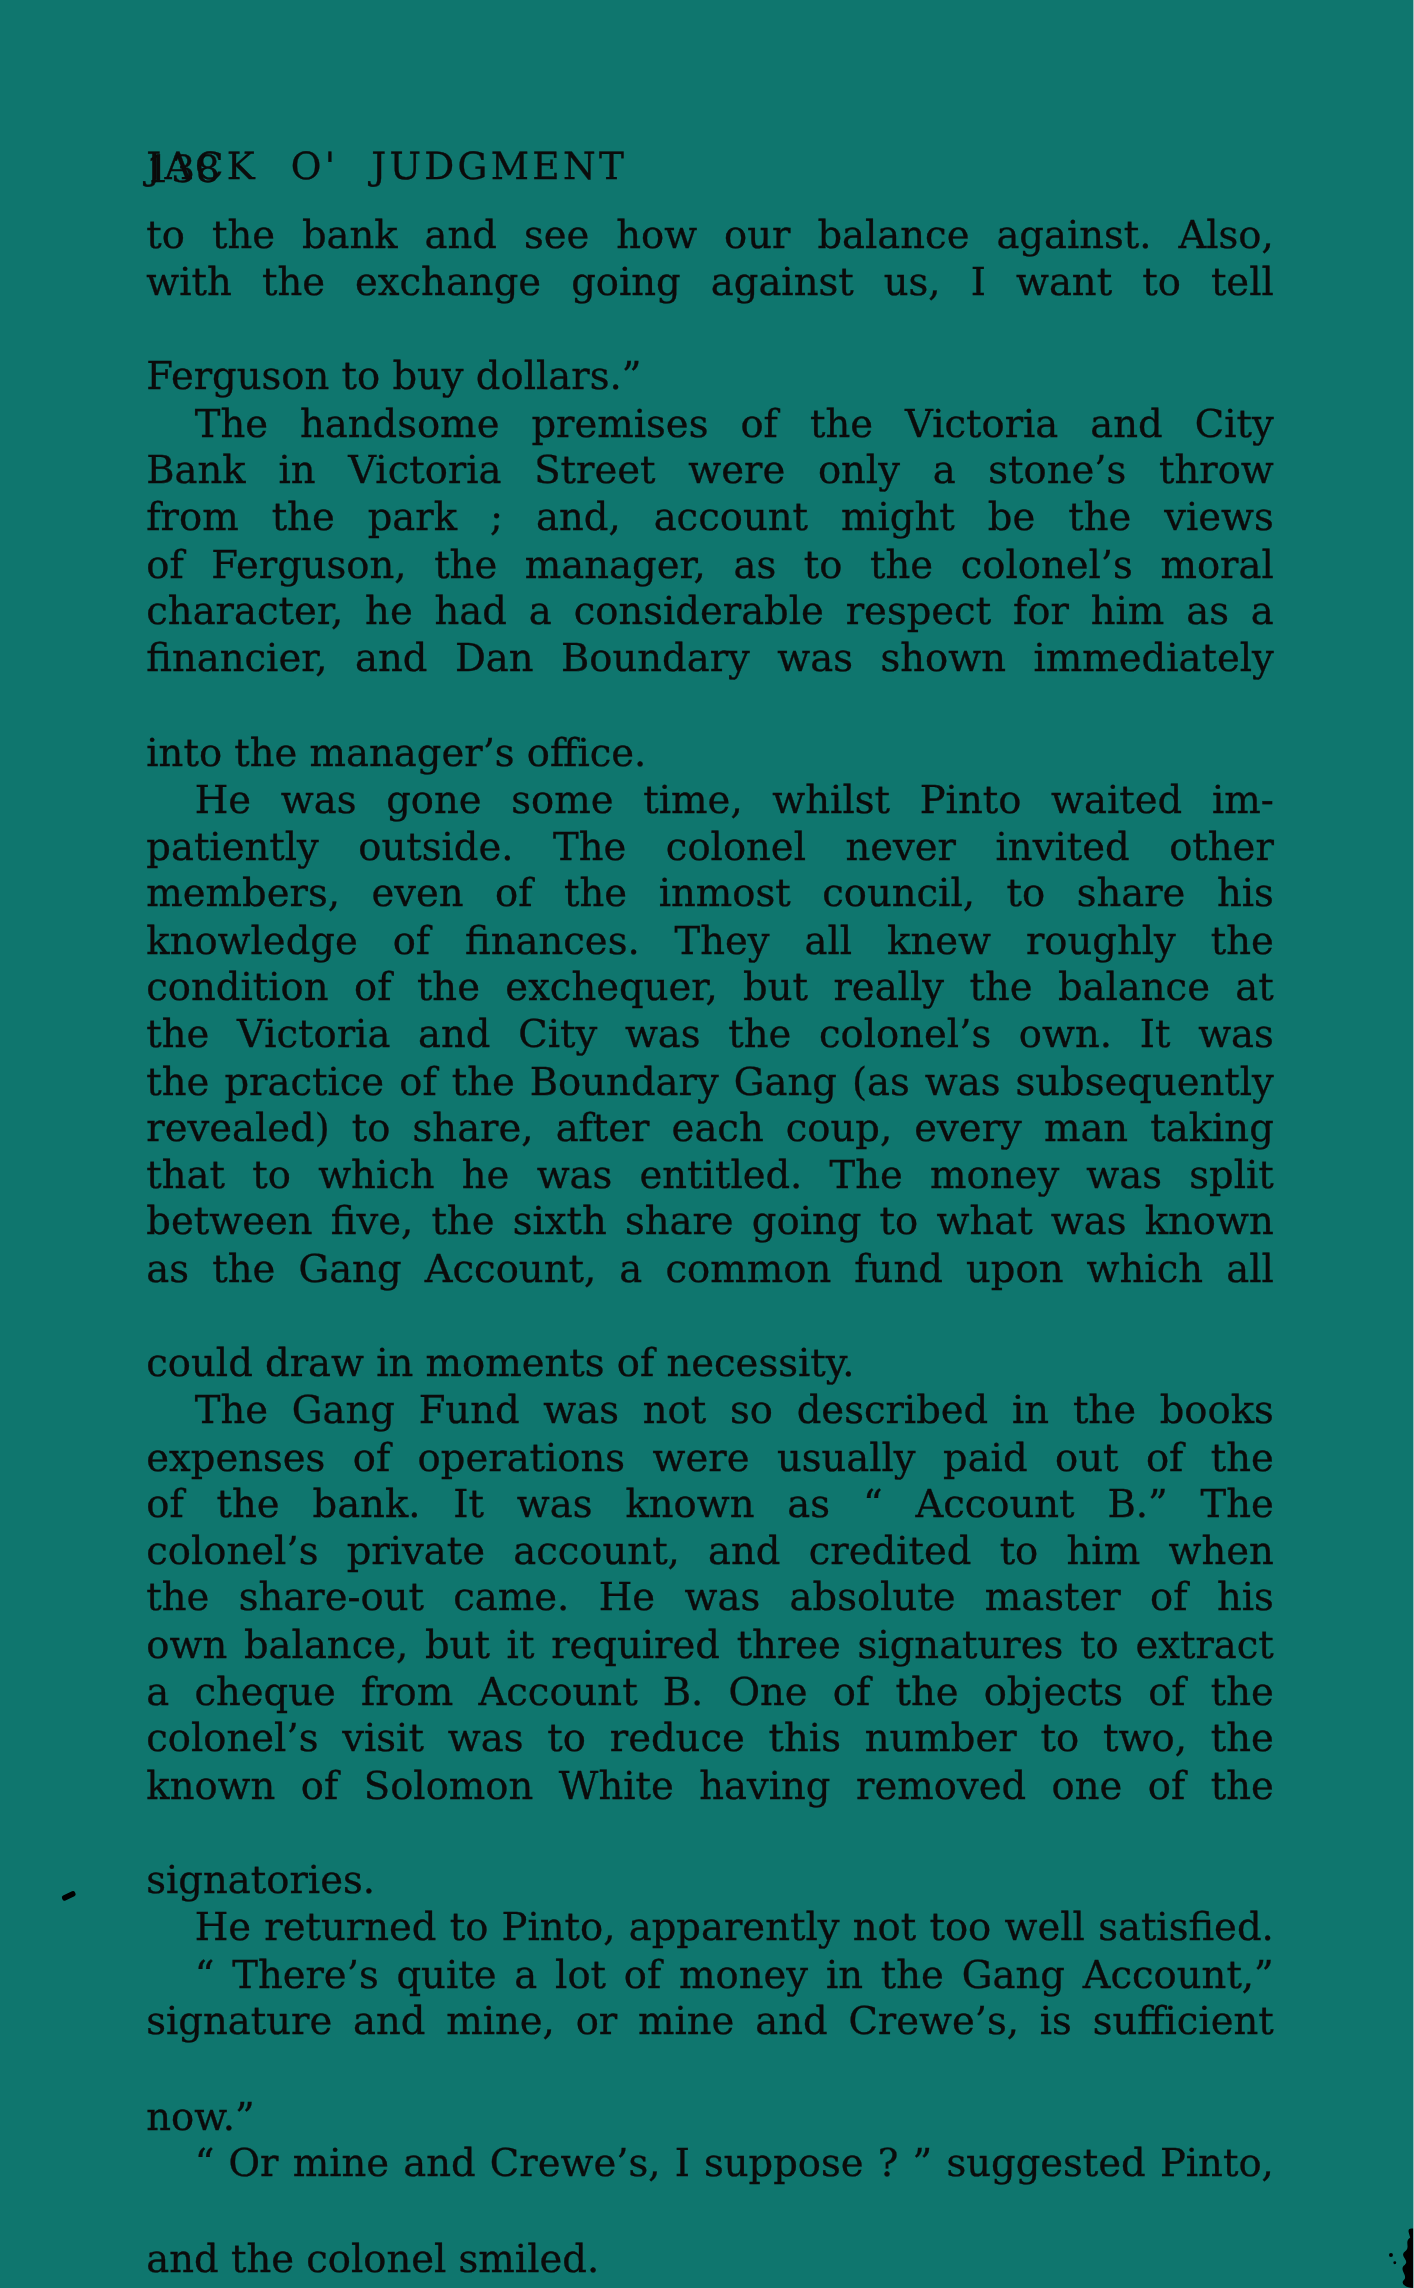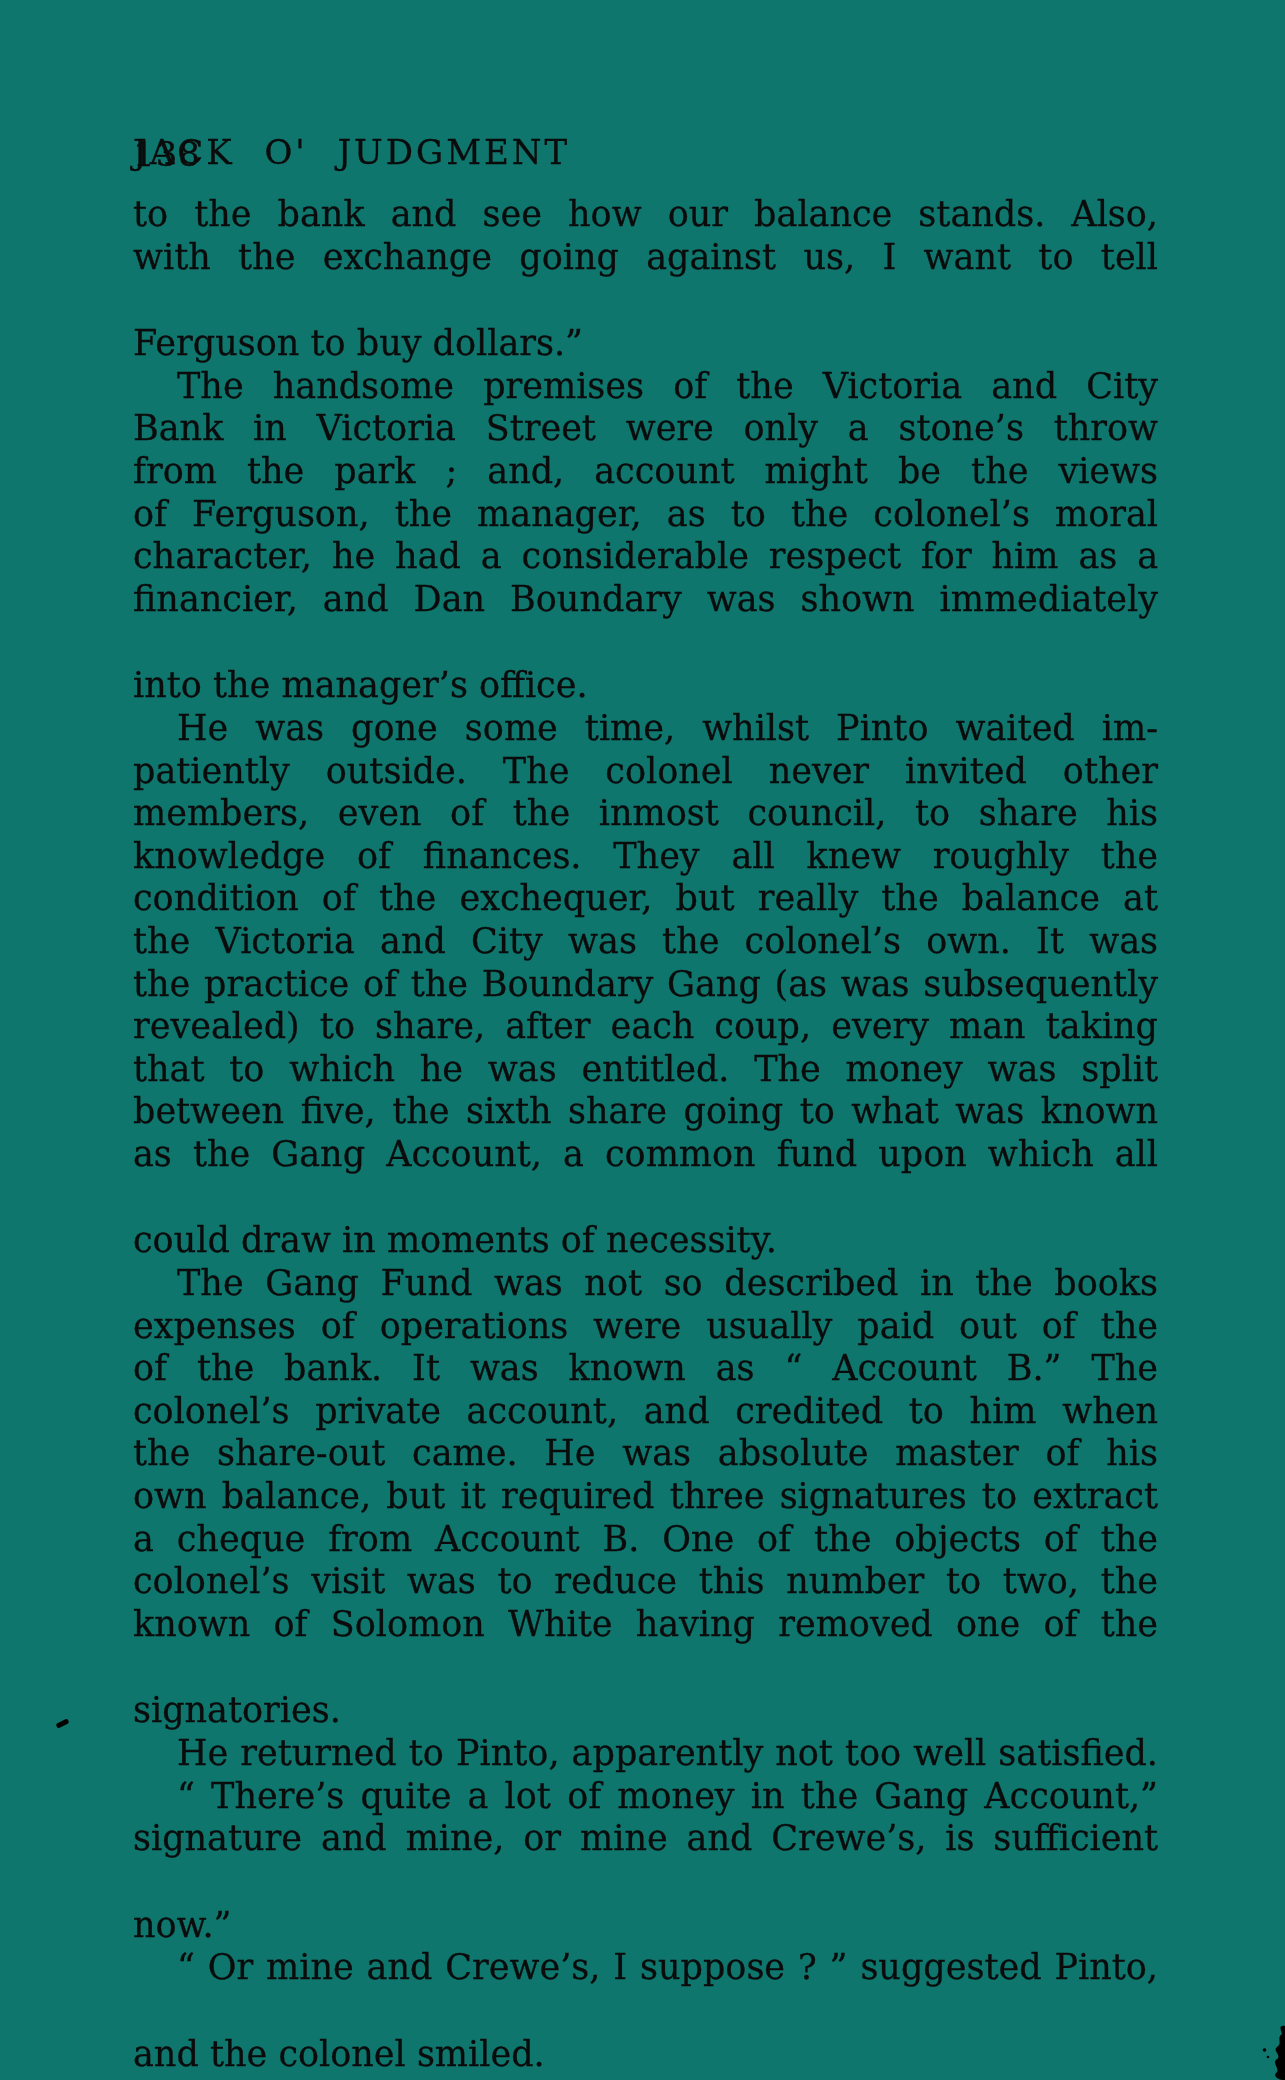--- a/index.html
+++ b/index.html
@@ -76,21 +76,21 @@
 
 <div class="page">
 
   <div class="running-head">
     <span class="page-number">138</span>
     <span class="running-title">JACK O' JUDGMENT</span>
   </div>
 
   <div class="text-block">
       <div>
-        <div class="text-line">to the bank and see how our balance stands. Also,</div>
+        <div class="text-line">to the bank and see how our balance against. Also,</div>
         <div class="text-line">with the exchange going against us, I want to tell</div>
         <div class="text-line short">Ferguson to buy dollars.”</div>
       </div>
       <div>
         <div class="text-line indent">The handsome premises of the Victoria and City</div>
         <div class="text-line">Bank in Victoria Street were only a stone’s throw</div>
         <div class="text-line">from the park ; and, account might be the views</div>
         <div class="text-line">of Ferguson, the manager, as to the colonel’s moral</div>
         <div class="text-line">character, he had a considerable respect for him as a</div>
         <div class="text-line">financier, and Dan Boundary was shown immediately</div>

